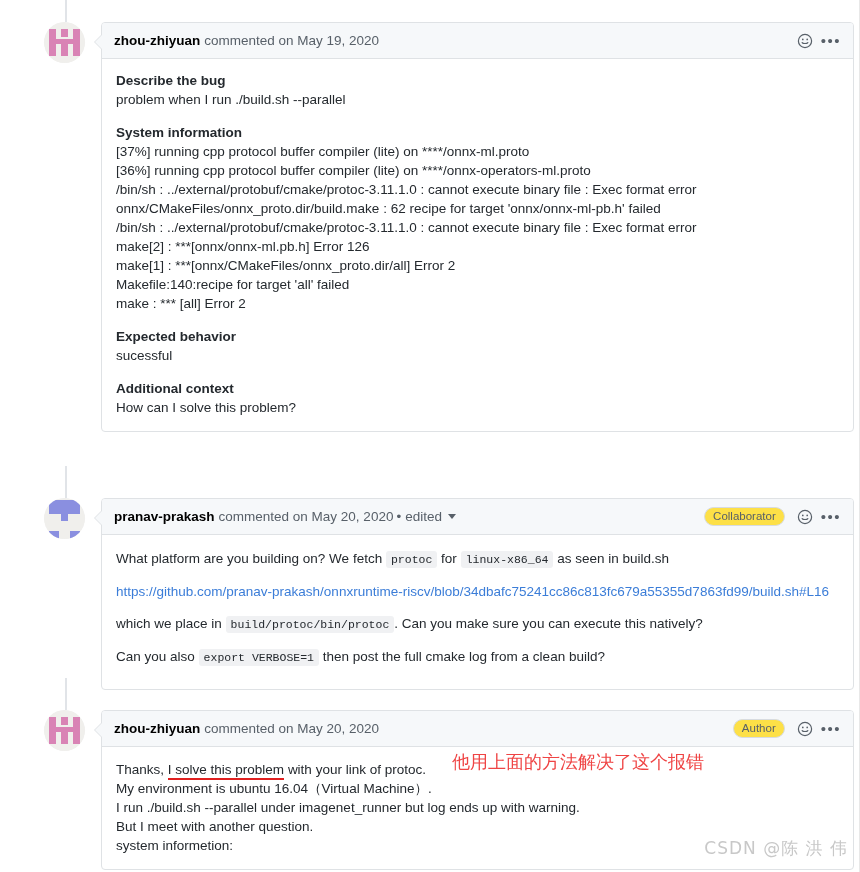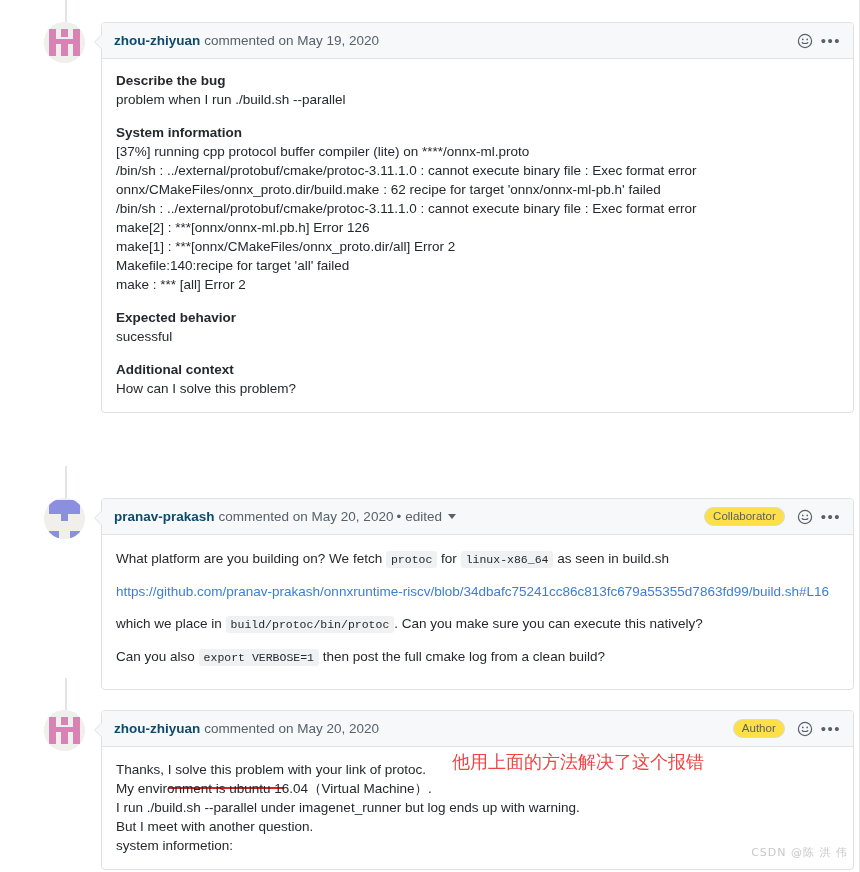--- a/index.html
+++ b/index.html
@@ -92,21 +92,21 @@
     border-bottom: 1px solid #dfe2e5;
     border-radius: 3px 3px 0 0;
     height: 36px;
     padding: 0 10px 0 12px;
     box-sizing: border-box;
     font-size: 13.5px;
     color: #586069;
   }
   .author-name {
     font-weight: bold;
-    color: #0c4a6e;
+    color: #000000;
     margin-right: 4px;
   }
   .meta-text { color: #586069; }
   .header-spacer { flex: 1 1 auto; }
 
   .edited-wrap {
     display: inline-flex;
     align-items: center;
     color: #586069;
     margin-left: 3px;
@@ -176,38 +176,38 @@
 
   a.link {
     color: #3b7dd8;
     text-decoration: none;
     word-break: break-all;
     margin-top: 36px;
   }
 
   .red-underline {
     border-bottom: 2px solid #e02020;
-    padding-bottom: 10px;
+    padding-bottom: 1px;
   }
 
   .annotation {
     position: absolute;
     color: #ef4444;
     font-size: 18px;
     font-family: "DejaVu Sans", sans-serif;
     white-space: nowrap;
     z-index: 5;
   }
 
   .watermark {
     position: absolute;
     right: 12px;
     bottom: 12px;
     color: #c8c8c8;
-    font-size: 11px;
+    font-size: 17px;
     font-family: "DejaVu Sans", sans-serif;
     letter-spacing: 1px;
     z-index: 6;
   }
 
   .right-edge {
     position: absolute;
     top: 0;
     right: 0;
     width: 1px;
@@ -251,20 +251,21 @@
           </svg>
         </span>
         <span class="kebab">•••</span>
       </div>
       <div class="bubble-body">
         <div class="sec-title">Describe the bug</div>
         <div>problem when I run ./build.sh --parallel</div>
         <div class="blank-line"></div>
         <div class="sec-title">System information</div>
         <div>[37%] running cpp protocol buffer compiler (lite) on ****/onnx-ml.proto</div>
+        <div>[36%] running cpp protocol buffer compiler (lite) on ****/onnx-operators-ml.proto</div>
         <div>/bin/sh : ../external/protobuf/cmake/protoc-3.11.1.0 : cannot execute binary file : Exec format error</div>
         <div>onnx/CMakeFiles/onnx_proto.dir/build.make : 62 recipe for target 'onnx/onnx-ml-pb.h' failed</div>
         <div>/bin/sh : ../external/protobuf/cmake/protoc-3.11.1.0 : cannot execute binary file : Exec format error</div>
         <div>make[2] : ***[onnx/onnx-ml.pb.h] Error 126</div>
         <div>make[1] : ***[onnx/CMakeFiles/onnx_proto.dir/all] Error 2</div>
         <div>Makefile:140:recipe for target 'all' failed</div>
         <div>make : *** [all] Error 2</div>
         <div class="blank-line"></div>
         <div class="sec-title">Expected behavior</div>
         <div>sucessful</div>

